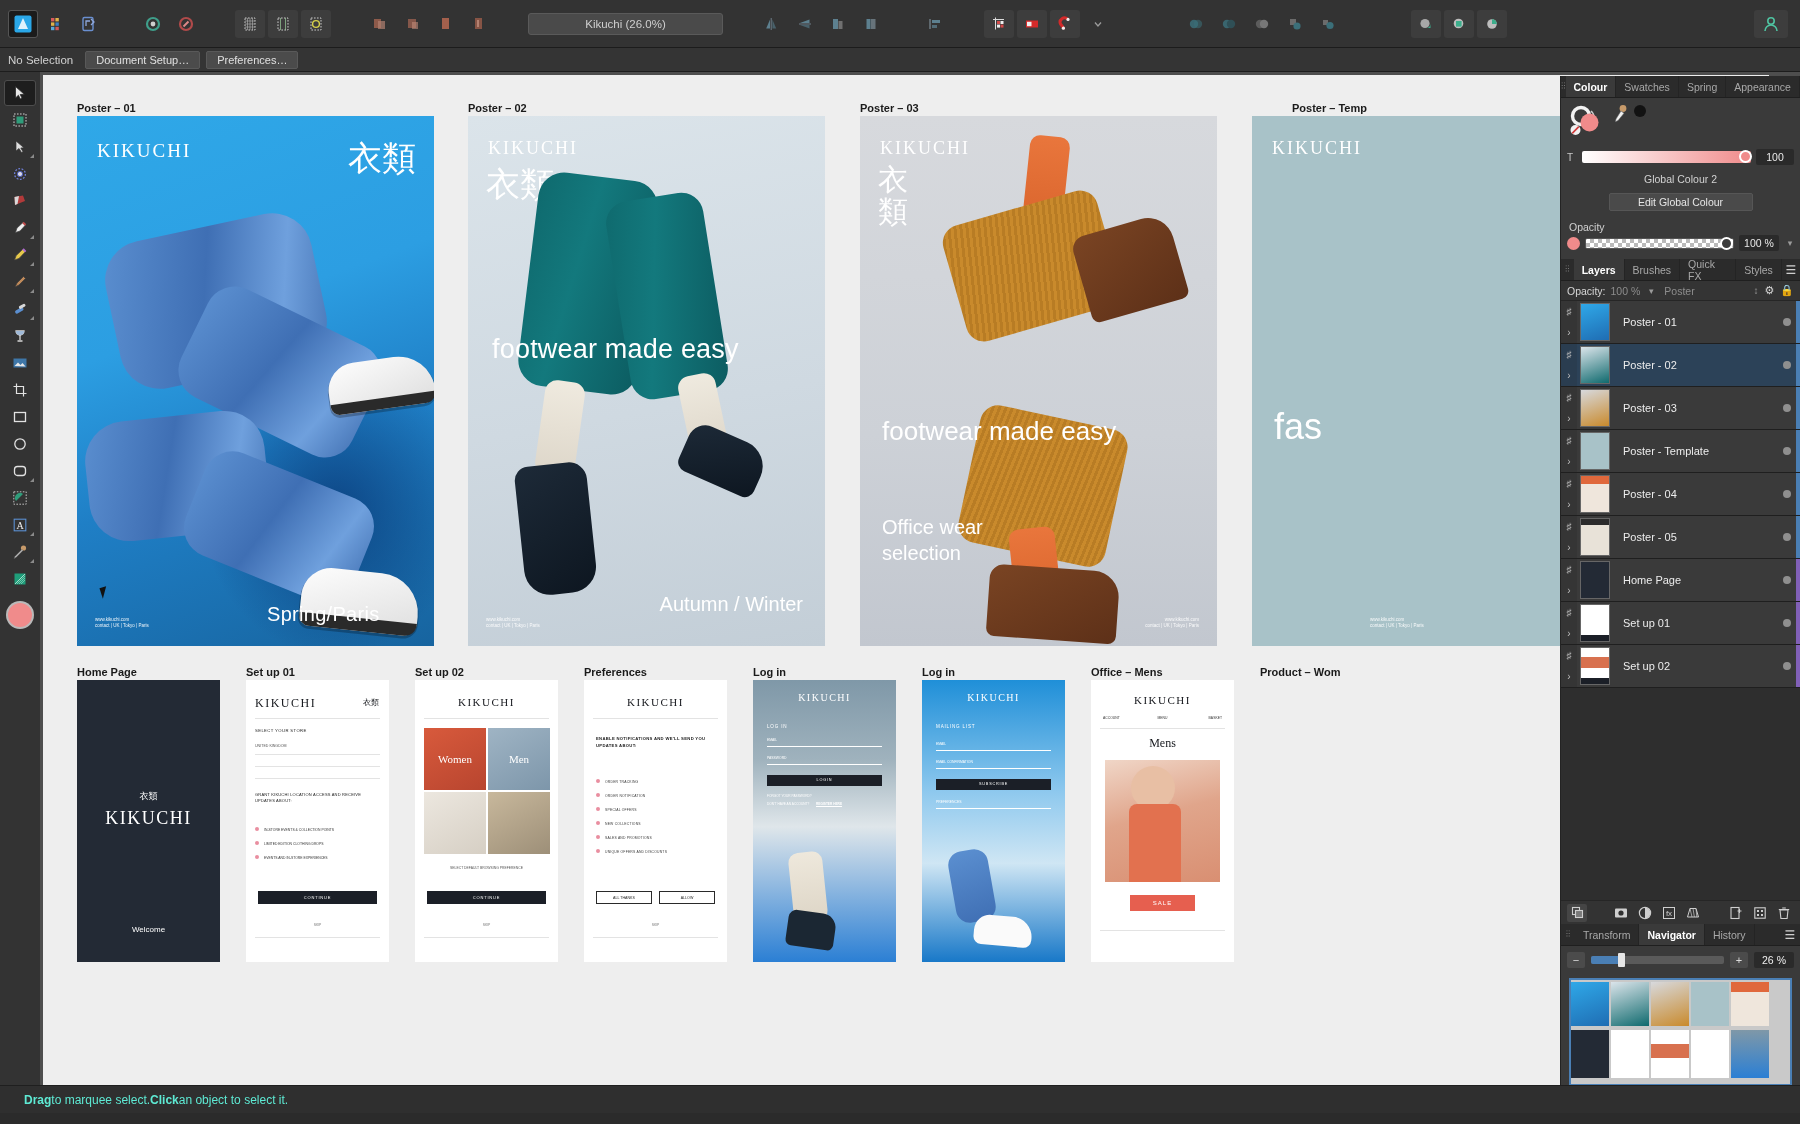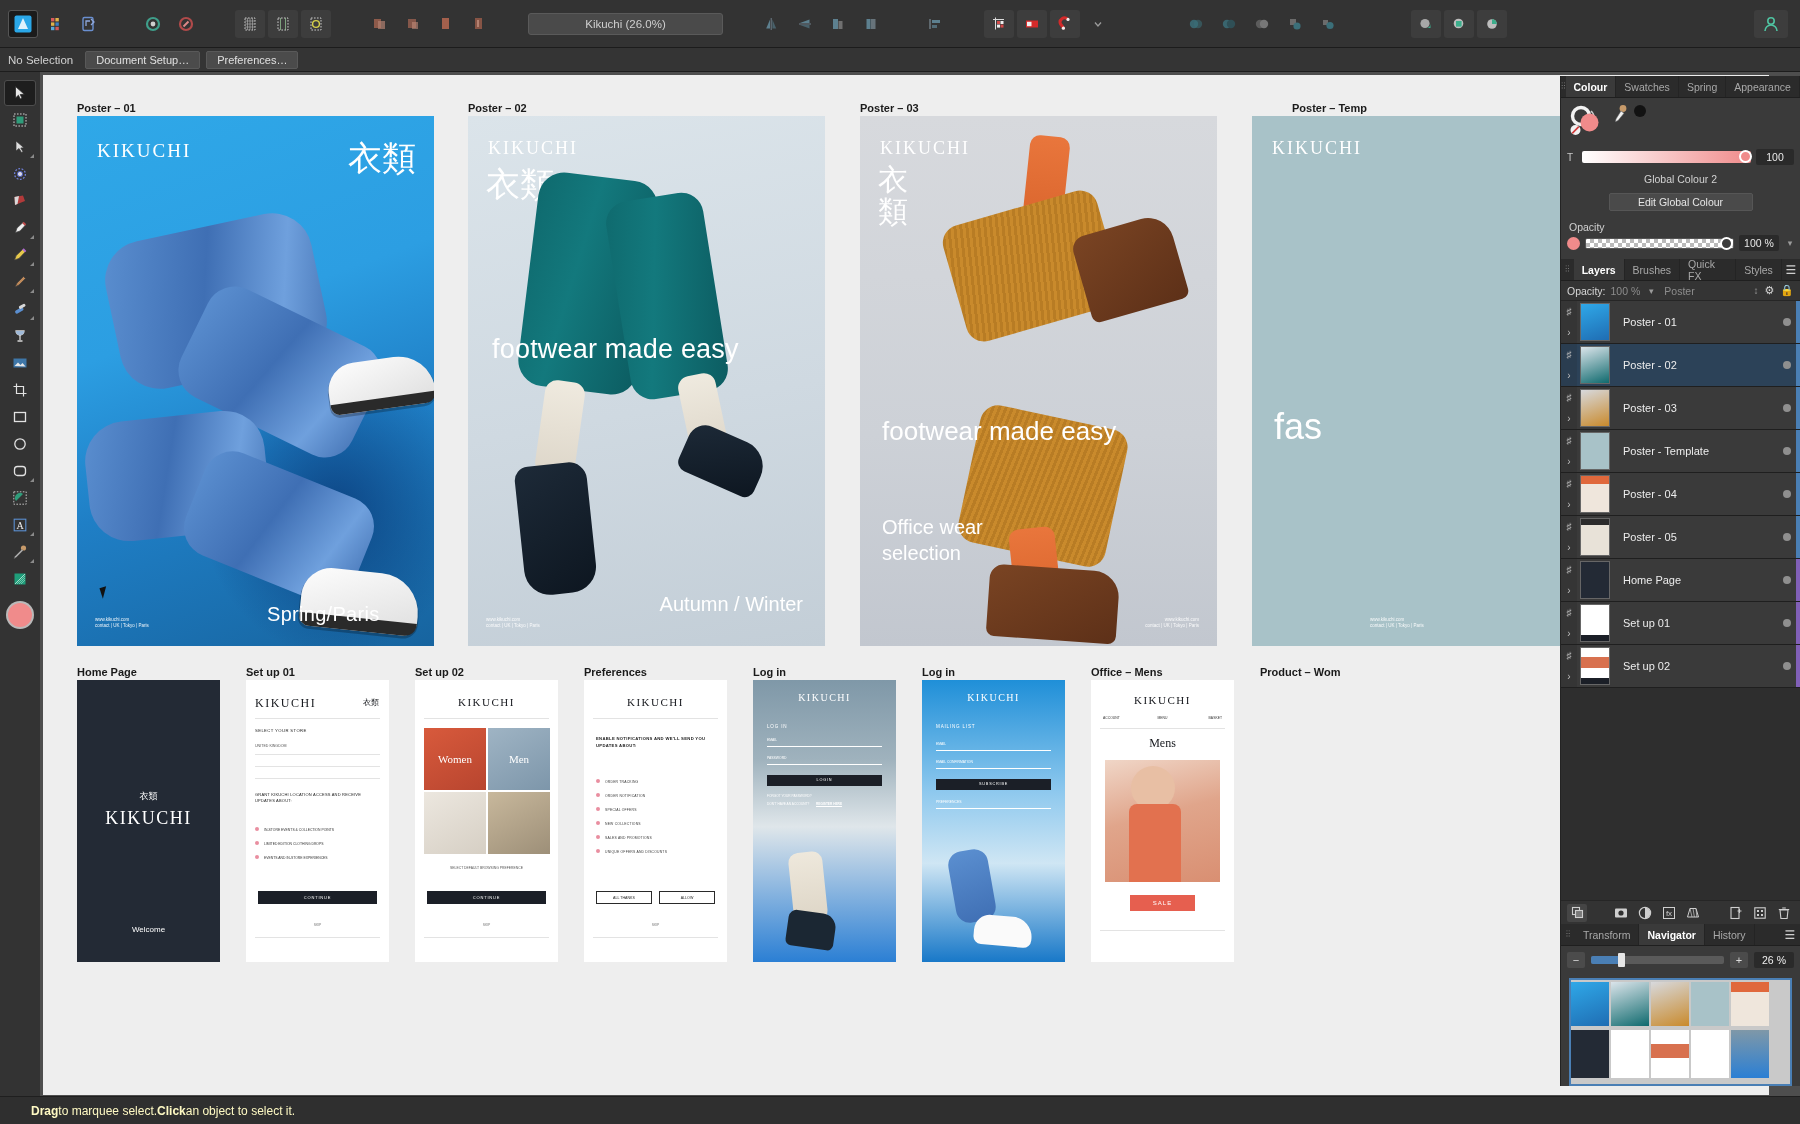--- a/index.html
+++ b/index.html
@@ -199,23 +199,23 @@
   .nav-zoom-row { display:flex; align-items:center; gap:6px; padding:6px; }
   .nz-btn { width:18px;height:16px;background:#4b4b4b;border-radius:2px;color:#ddd;
             display:flex;align-items:center;justify-content:center;font-size:11px;}
   .nz-track { flex:1; height:8px; background:#5a5a5a; border-radius:2px; position:relative;}
   .nz-fill { position:absolute; left:0;top:0;height:8px;width:22%;background:#4a7fb5;border-radius:2px;}
   .nz-knob { position:absolute; left:20%; top:-3px; width:7px;height:14px;background:#e6e6e6;border-radius:1px;}
   .nz-val { width:40px;height:16px;background:#2a2a2a;border-radius:2px;font-size:10.5px;
             color:#eee;display:flex;align-items:center;justify-content:center;}
   #navthumb { margin:4px 8px 0; height:108px; background:#c9c9c9; position:relative; overflow:hidden;}
   
-  #status { position:absolute; left:0; bottom:0; width:1800px; height:28px;
-            background:#2f2f2f; display:flex; align-items:center; padding-left:31px;
-            font-size:12px; color:#fef9c3; border-top:1px solid #1f1f1f;}
+  #status { position:absolute; left:0; bottom:11px; width:1800px; height:28px;
+            background:#2f2f2f; display:flex; align-items:center; padding-left:24px;
+            font-size:12px; color:#5eead4; border-top:1px solid #1f1f1f;}
   #cursor { position:absolute; left:58px; top:512px; width:0;height:0;
             border-left:7px solid #111; border-bottom:11px solid transparent; transform:rotate(-18deg);}
 </style>
 </head>
 <body>
 
 <div id="toolbar">
   <div style="width:8px"></div>
   <div class="tb-group">
     <div class="tb-btn active">

